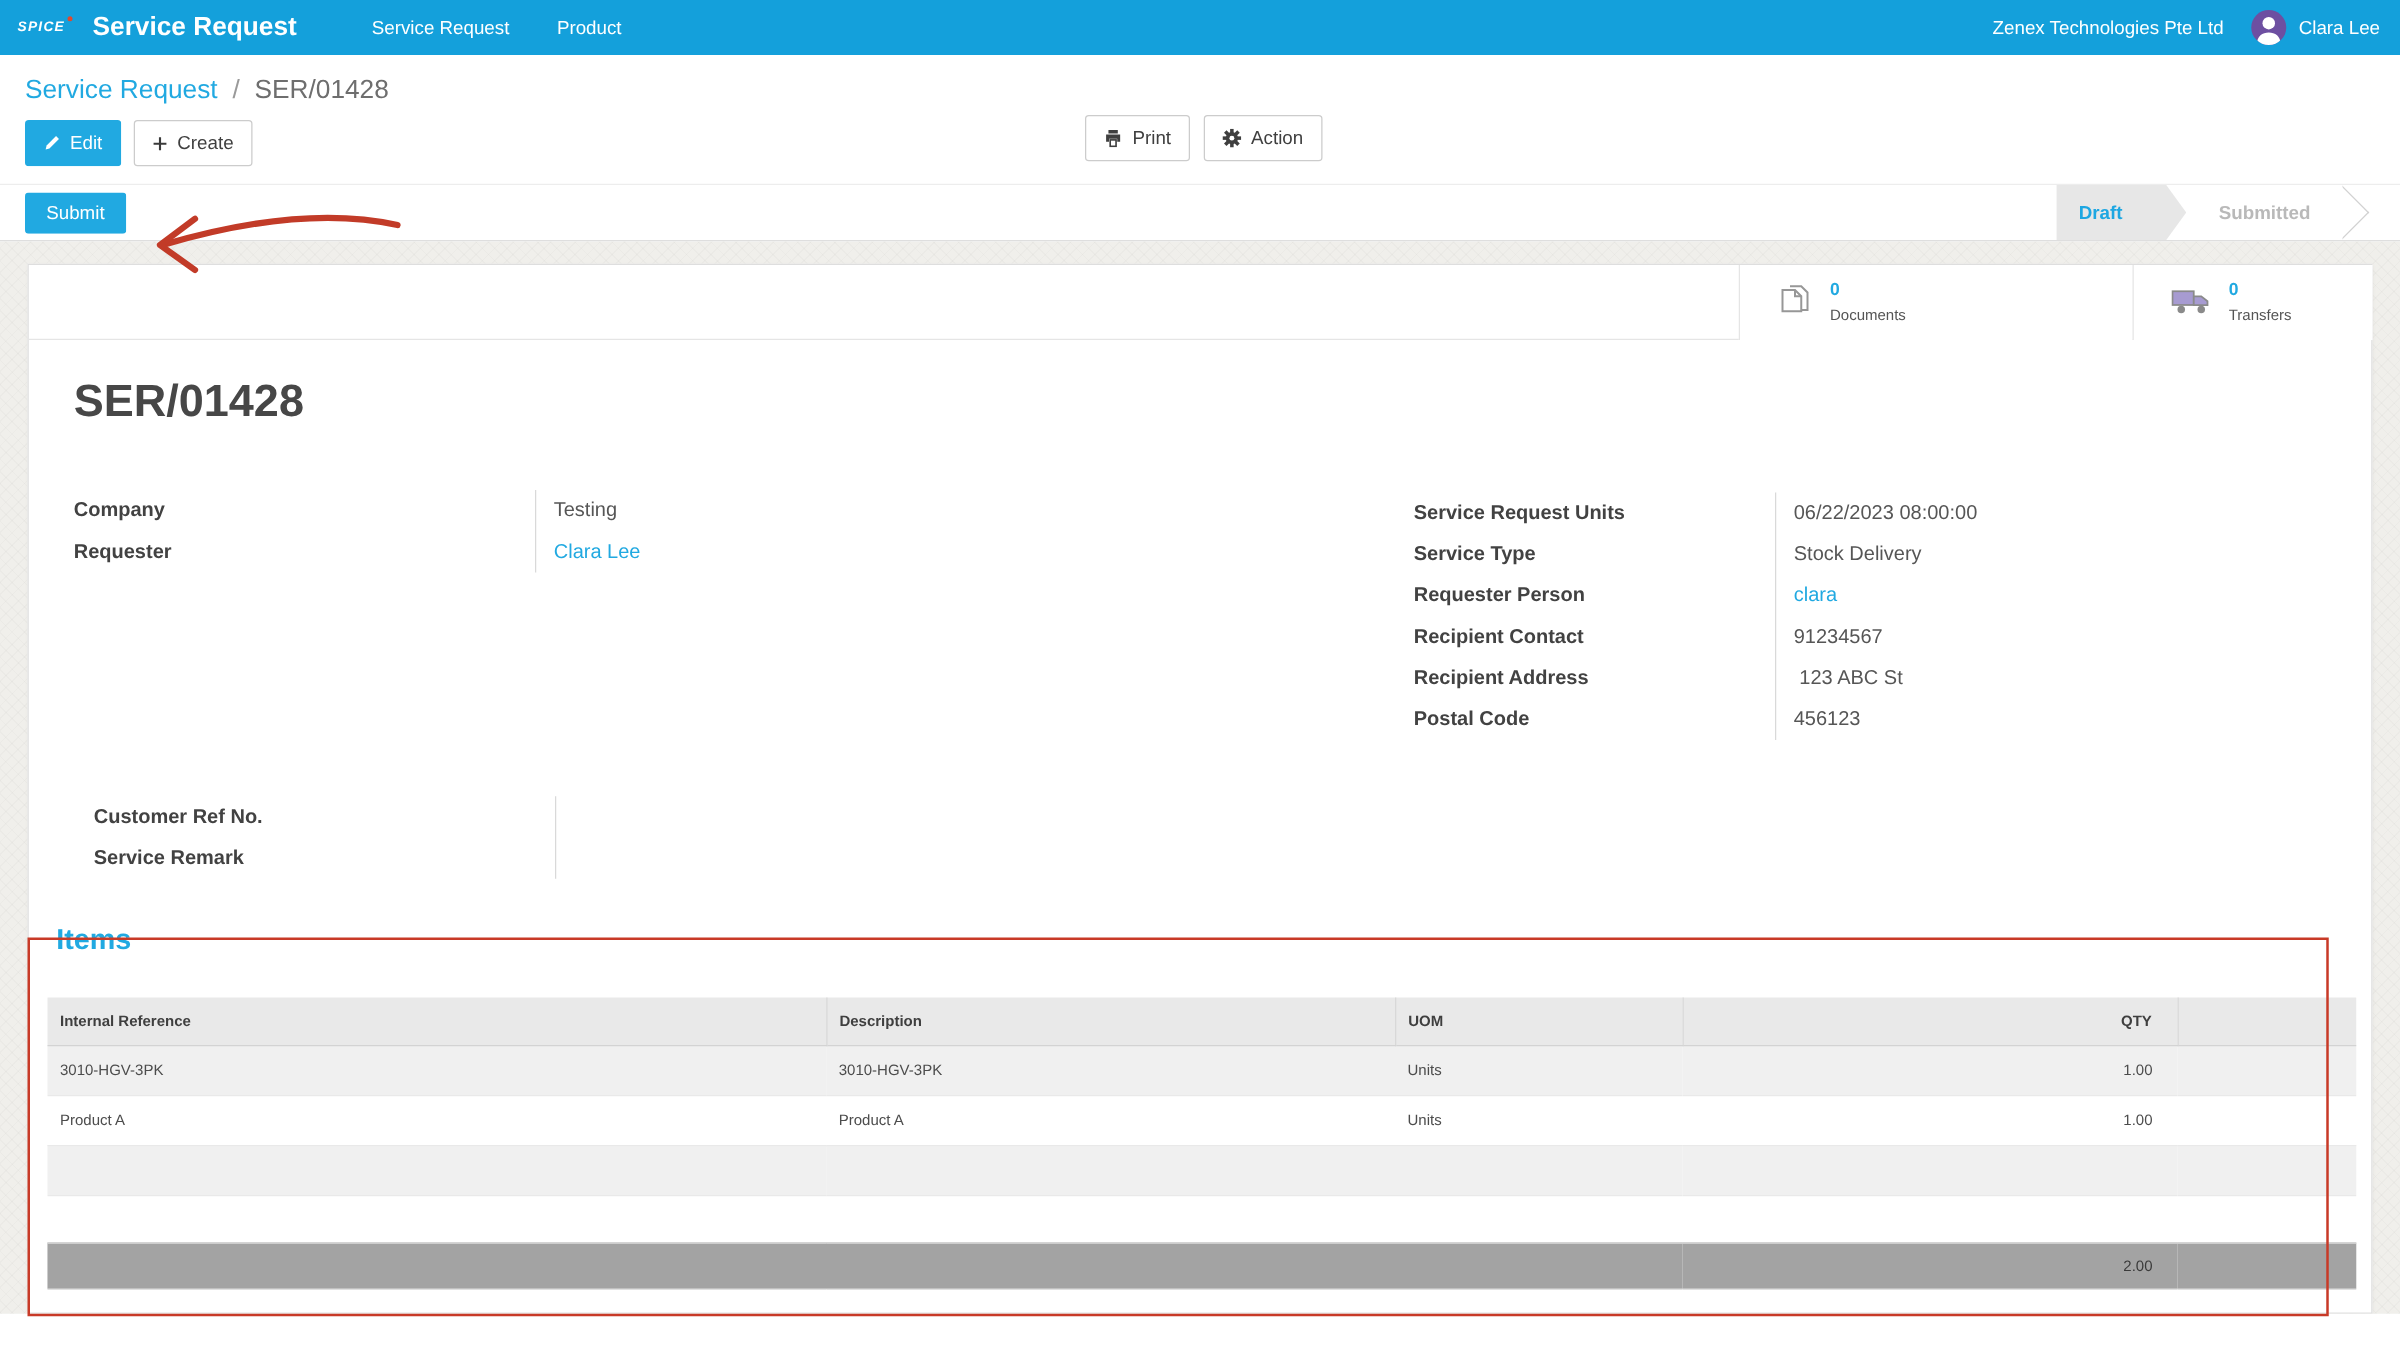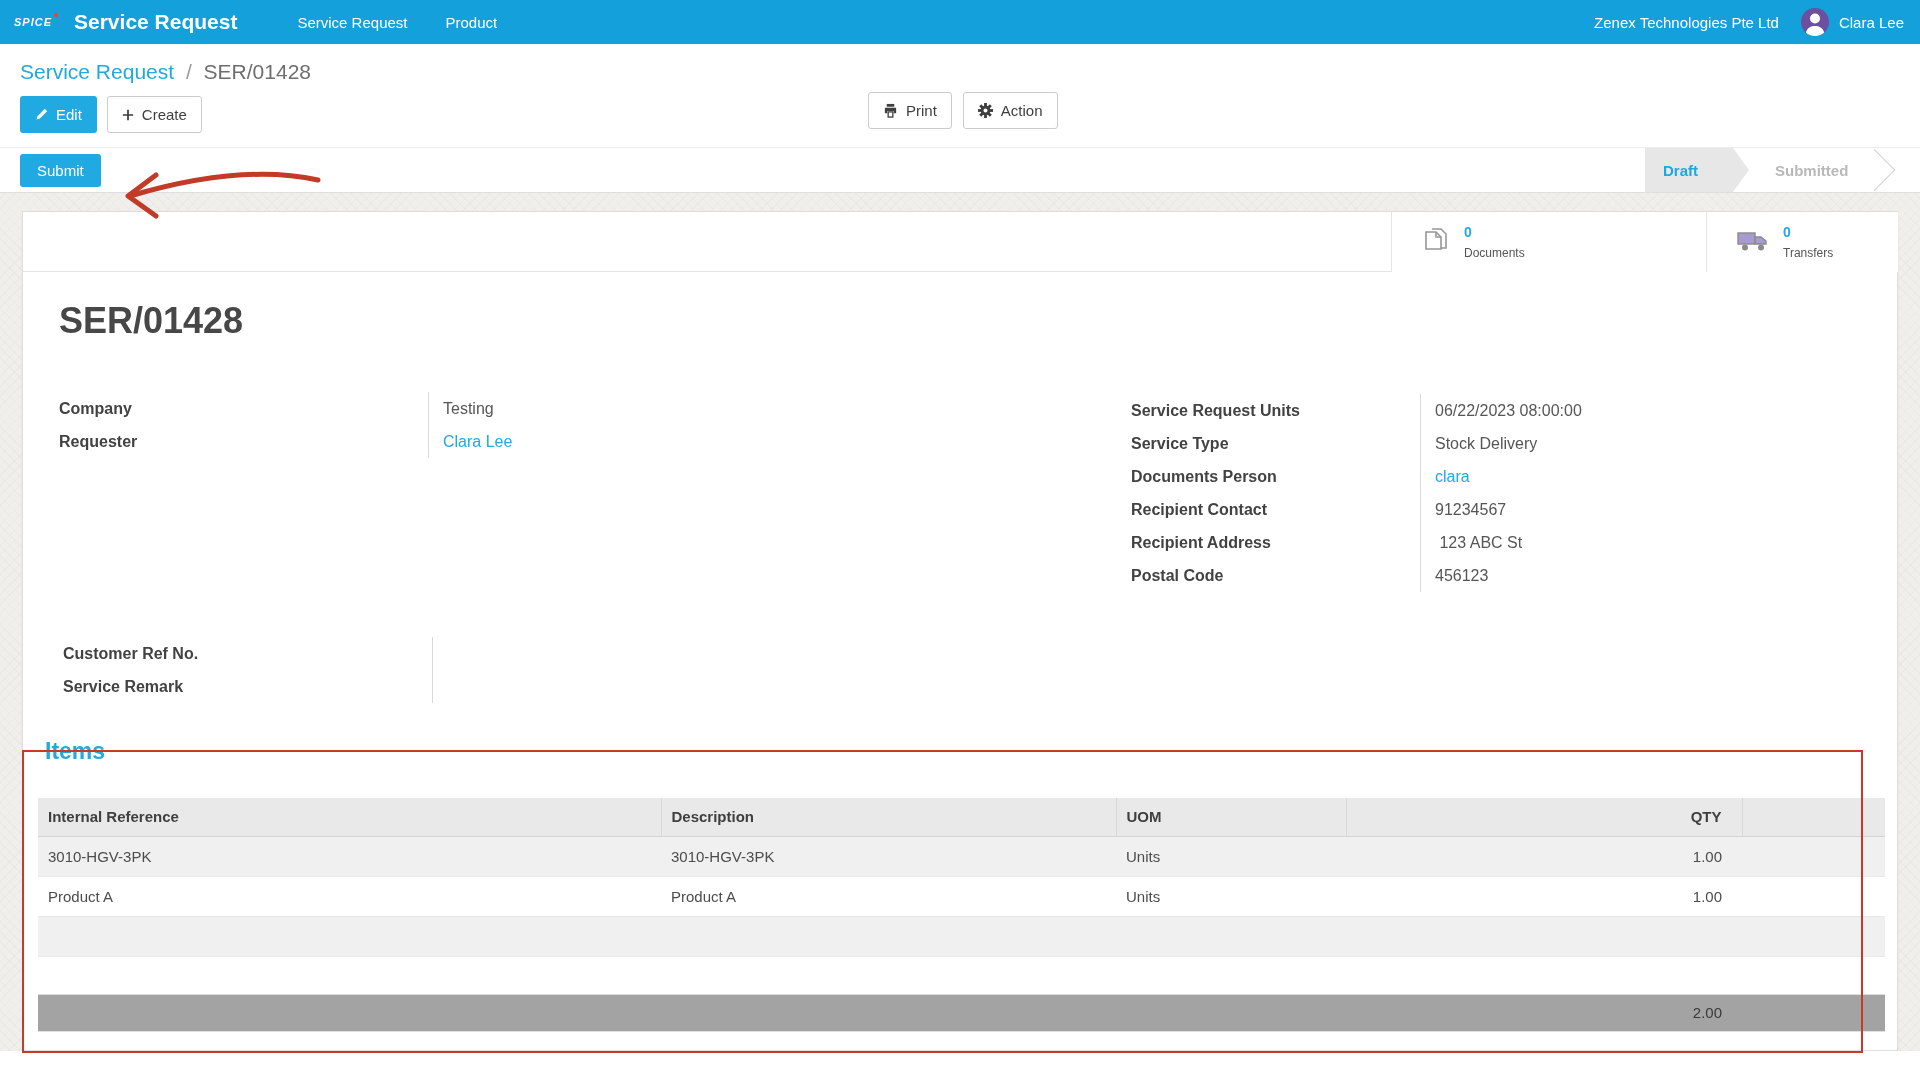--- a/index.html
+++ b/index.html
@@ -66,26 +66,26 @@
   .fgroup .labels div{height:33px;}
   .fgroup .values{border-left:1px solid #d9d9d9;padding-left:14px;color:#565656;}
   .fgroup .values div{height:33px;white-space:pre;}
   .fgroup .values .link{color:var(--accent);cursor:pointer;}
   #group-left{left:14px;top:0;}
   #group-left .labels{width:369px;}
   #group-left .values{width:460px;}
   #group-right{left:1086px;top:2px;}
   #group-right .labels{width:289px;}
   #group-right .values{width:350px;}
-  #group-ref{left:18px;top:245px;align-items:center;}
+  #group-ref{left:30px;top:245px;align-items:center;}
   #group-ref .labels{width:369px;}
   #group-ref .values{width:460px;min-height:66px;}
 
   .items-heading{margin-top:30px;font-size:23px;line-height:30px;font-weight:700;color:var(--accent);}
-  table.items{margin-top:32px;margin-left:-7px;width:1847px;border-collapse:collapse;font-size:15px;color:#4c4c4c;table-layout:fixed;}
+  table.items{margin-top:32px;margin-left:-7px;width:1847px;border-collapse:collapse;font-size:12px;color:#4c4c4c;table-layout:fixed;}
   table.items th{background:#e9e9e9;height:38px;text-align:left;font-weight:700;color:#3f3f3f;padding:0 10px;border-right:1px solid #d8d8d8;border-bottom:1px solid #d3d3d3;}
   table.items th:last-child{border-right:none;}
   table.items th.num,table.items td.num{text-align:right;padding-right:20px;}
   table.items tbody td{height:40px;padding:0 10px;border-bottom:1px solid #e9e9e9;}
   table.items tbody tr:nth-child(odd){background:#f0f0f0;}
   table.items tr.spacer td{height:38px;background:#fff;border-bottom:none;}
   table.items tr.total td{height:37px;background:#a3a3a3;border-top:1px solid #dcdcdc;border-bottom:1px solid #e0e0e0;color:#3a3a3a;}
 
   
   .anno-rect{position:absolute;left:22px;top:750px;width:1841px;height:303px;border:2.5px solid var(--annotation);pointer-events:none;z-index:50;}
@@ -206,21 +206,21 @@
             </div>
             <div class="values">
               <div>Testing</div>
               <div class="link">Clara Lee</div>
             </div>
           </div>
         <div class="fgroup" id="group-right">
             <div class="labels">
               <div>Service Request Units</div>
               <div>Service Type</div>
-              <div>Documents Person</div>
+              <div>Requester Person</div>
               <div>Recipient Contact</div>
               <div>Recipient Address</div>
               <div>Postal Code</div>
             </div>
             <div class="values">
               <div>06/22/2023 08:00:00</div>
               <div>Stock Delivery</div>
               <div class="link">clara</div>
               <div>91234567</div>
               <div> 123 ABC St</div>

